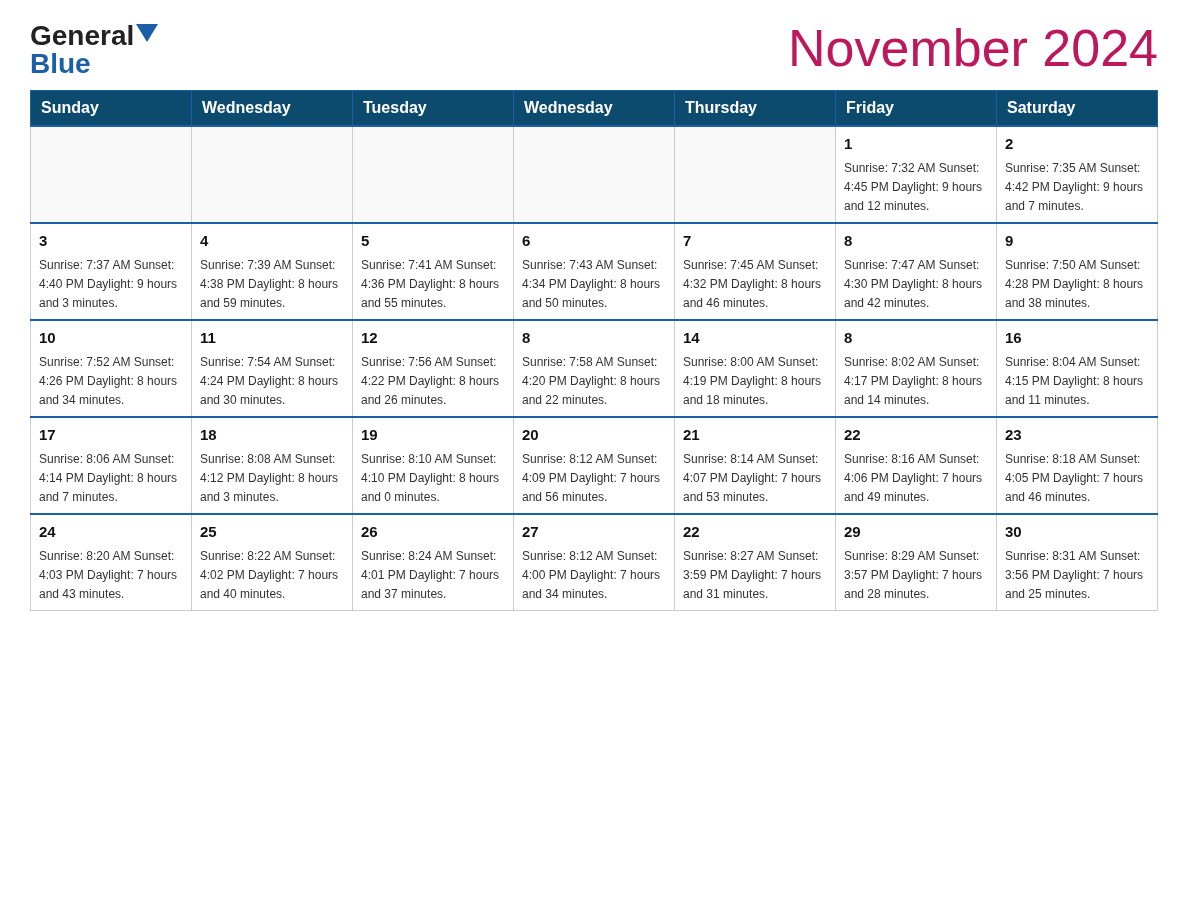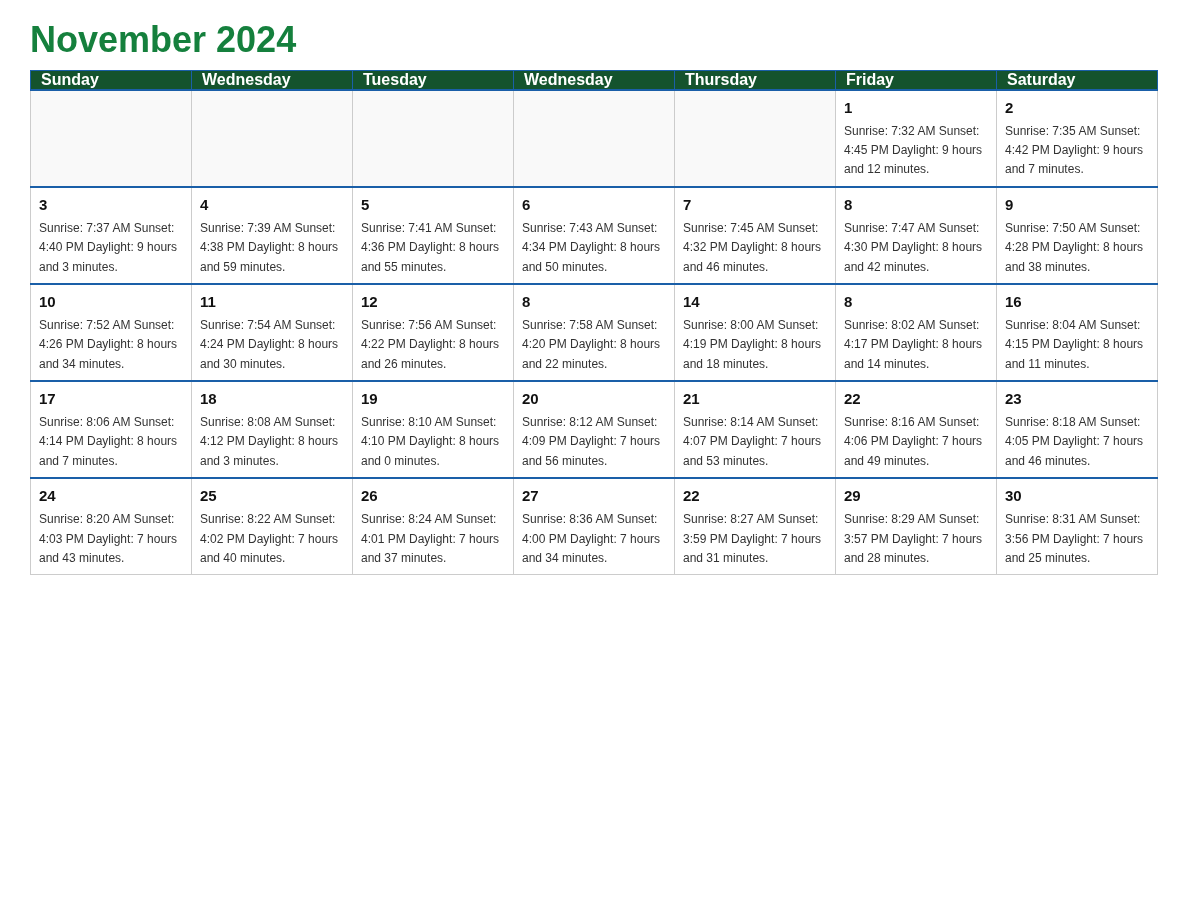--- a/index.html
+++ b/index.html
@@ -19,42 +19,42 @@
     }
     .logo {
       display: flex;
       flex-direction: column;
       align-items: flex-start;
     }
     .title-block {
       text-align: right;
     }
     .title-block h1 {
-      font-size: 36px;
-      font-weight: bold;
-      color: #15803d;
+      font-size: 52px;
+      font-weight: normal;
+      color: #be185d;
       line-height: 1.1;
     }
     .title-block h2 {
       font-size: 22px;
       font-weight: normal;
       color: #444;
       margin-top: 4px;
     }
     .calendar {
       width: 100%;
       border-collapse: collapse;
       margin-top: 10px;
     }
     .calendar thead tr th {
-      background-color: #14532d;
+      background-color: #0c4a6e;
       color: #fff;
       font-size: 16px;
       font-weight: bold;
-      padding: 0 10px;
+      padding: 8px 10px;
       text-align: left;
       border: 1px solid #1a5fa8;
     }
     .calendar tbody tr td {
       vertical-align: top;
       padding: 6px 8px;
       border: 1px solid #ccc;
       border-top: 2px solid #1a5fa8;
       font-size: 12.5px;
       line-height: 1.5;
@@ -88,20 +88,29 @@
       font-weight: bold;
       color: #1a5fa8;
       display: block;
       margin-top: -4px;
     }
   </style>
 </head>
 <body>
 
 <div class="header">
+  <div class="logo">
+    <div style="display:flex; align-items:center;">
+      <span class="general-text">General</span>
+      <svg width="22" height="22" viewBox="0 0 22 22" style="margin-left:2px; margin-top:-2px;">
+        <polygon points="0,0 22,0 11,18" fill="#1a5fa8"></polygon>
+      </svg>
+    </div>
+    <span class="blue-text">Blue</span>
+  </div>
   <div class="title-block">
     <h1>November 2024</h1>
   </div>
 </div>
 
 <table class="calendar">
   <thead>
     <tr>
     <th>Sunday</th>
         <th>Wednesday</th>
@@ -304,21 +313,21 @@
         </td>
         <td>
           <span class="day-number">26</span>
           <div class="day-info">Sunrise: 8:24 AM
 Sunset: 4:01 PM
 Daylight: 7 hours
 and 37 minutes.</div>
         </td>
         <td>
           <span class="day-number">27</span>
-          <div class="day-info">Sunrise: 8:36 AM
+          <div class="day-info">Sunrise: 8:12 AM
 Sunset: 4:00 PM
 Daylight: 7 hours
 and 34 minutes.</div>
         </td>
         <td>
           <span class="day-number">22</span>
           <div class="day-info">Sunrise: 8:27 AM
 Sunset: 3:59 PM
 Daylight: 7 hours
 and 31 minutes.</div>

